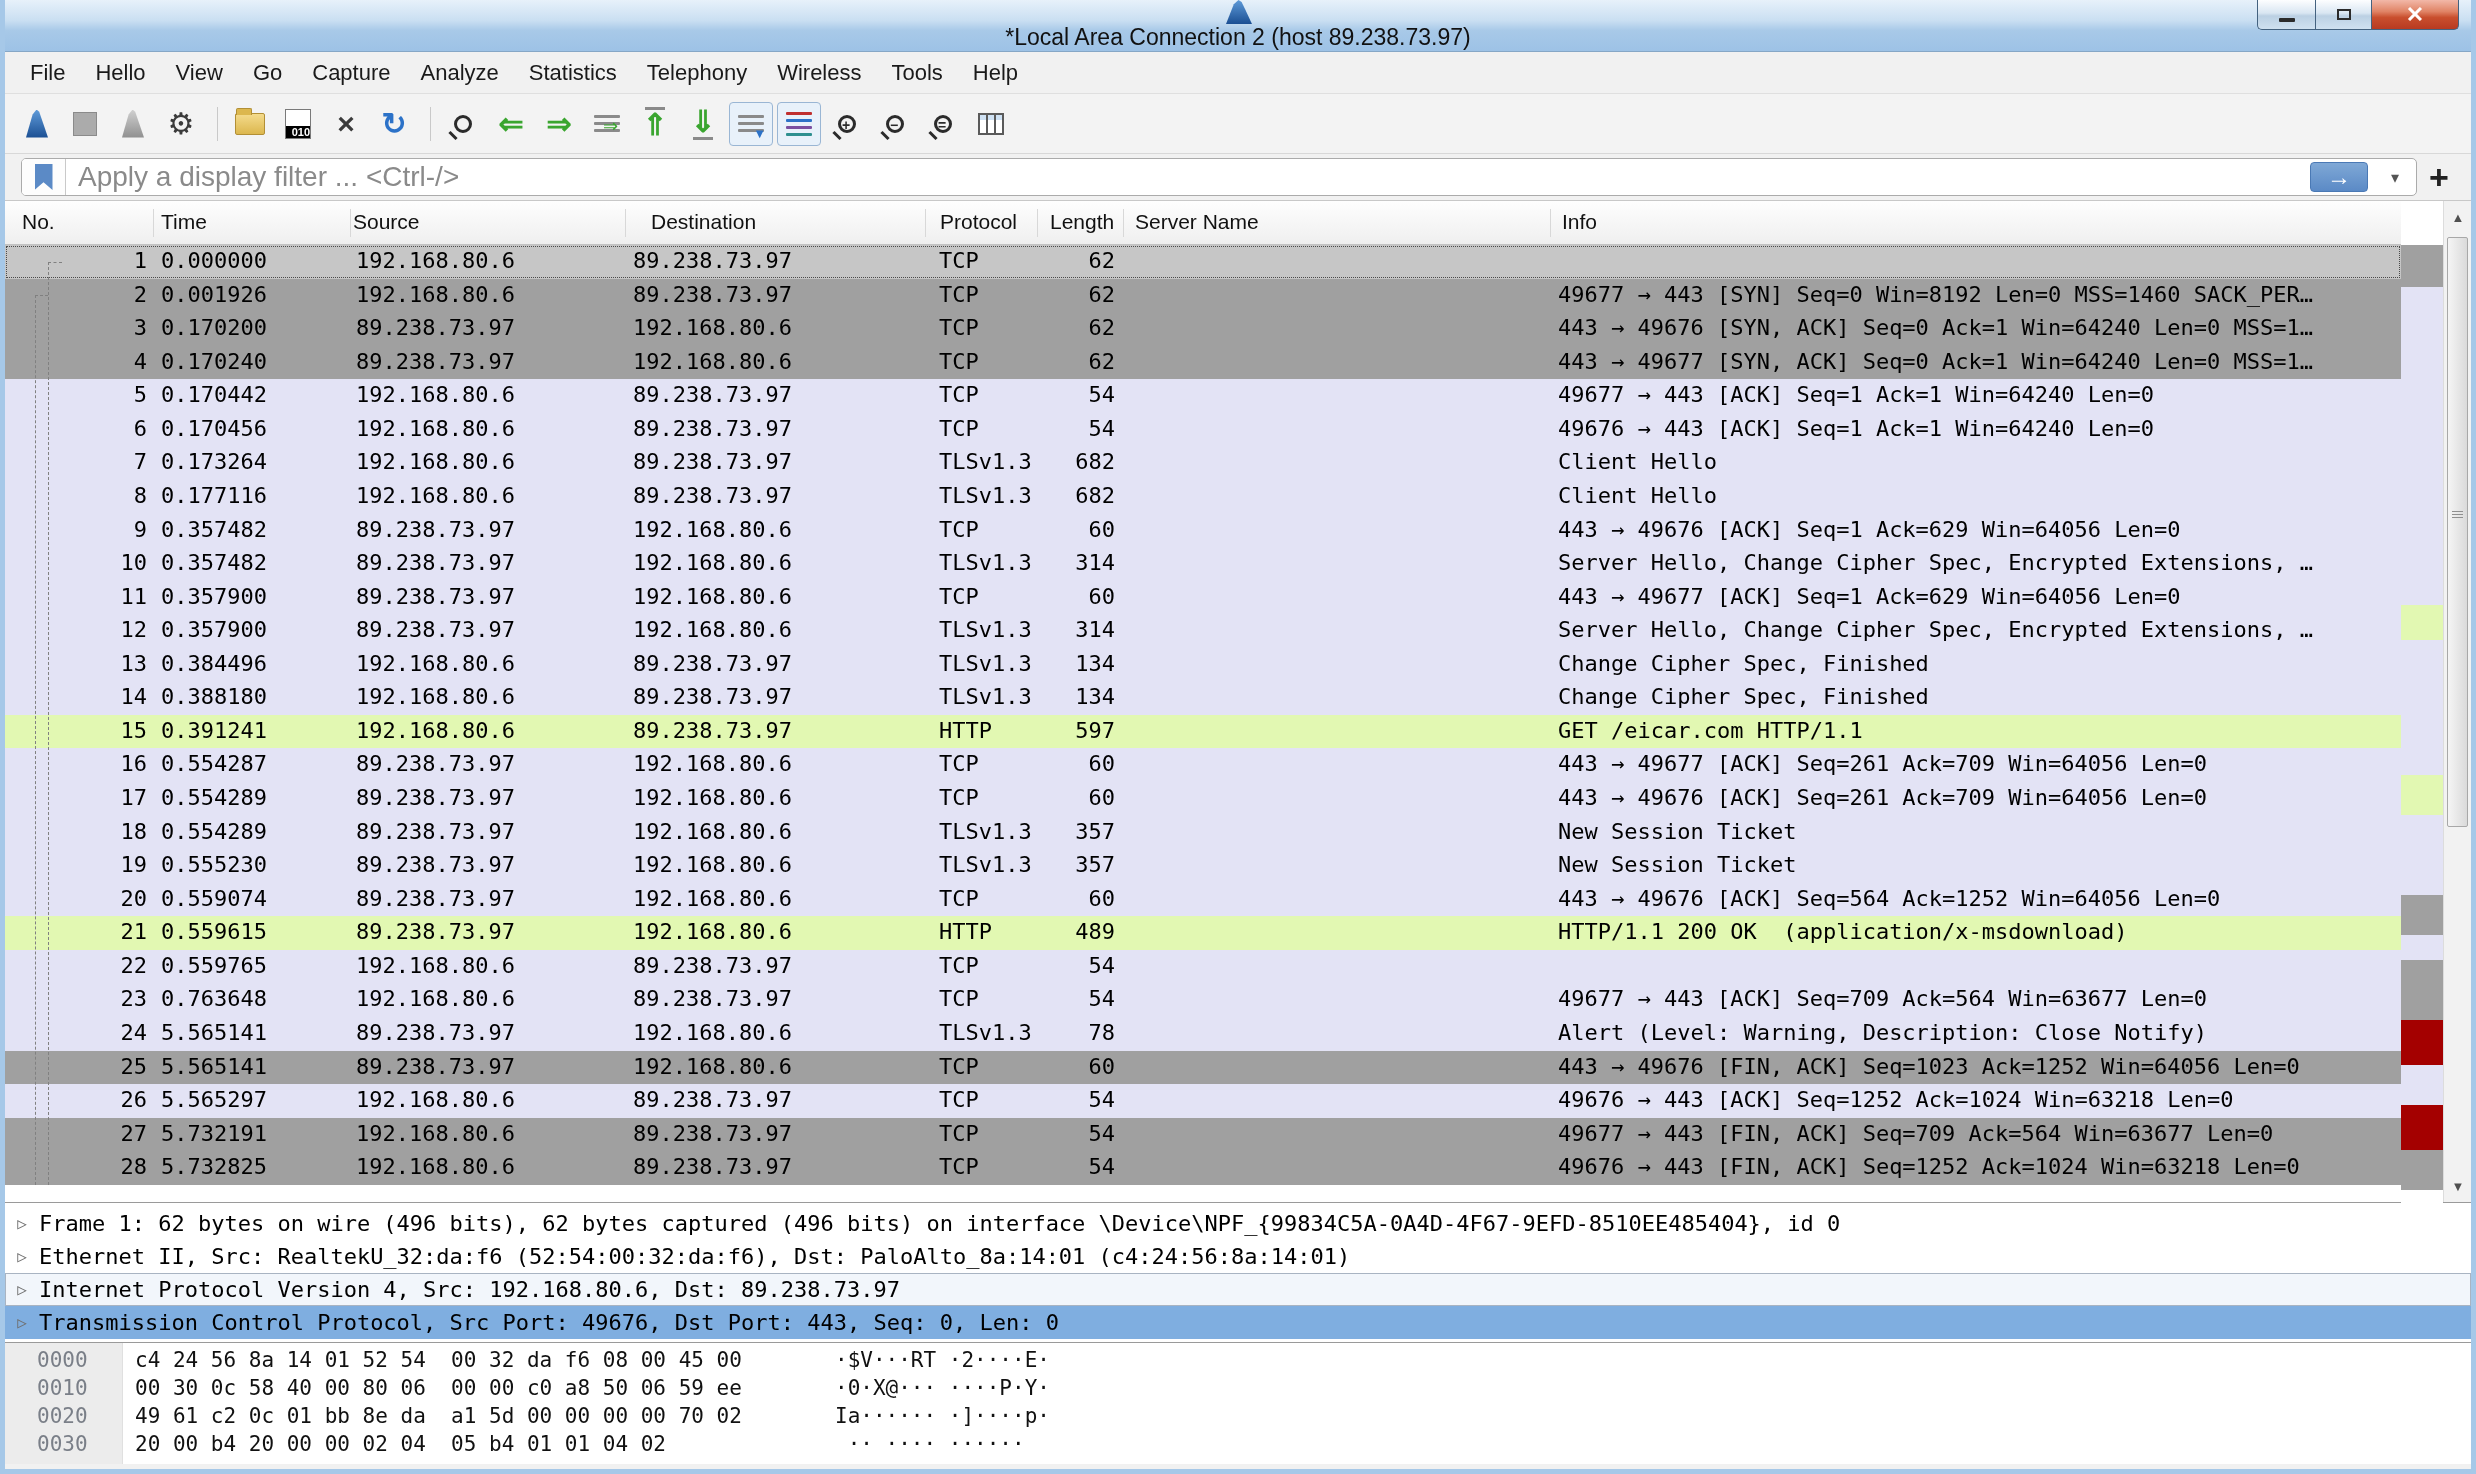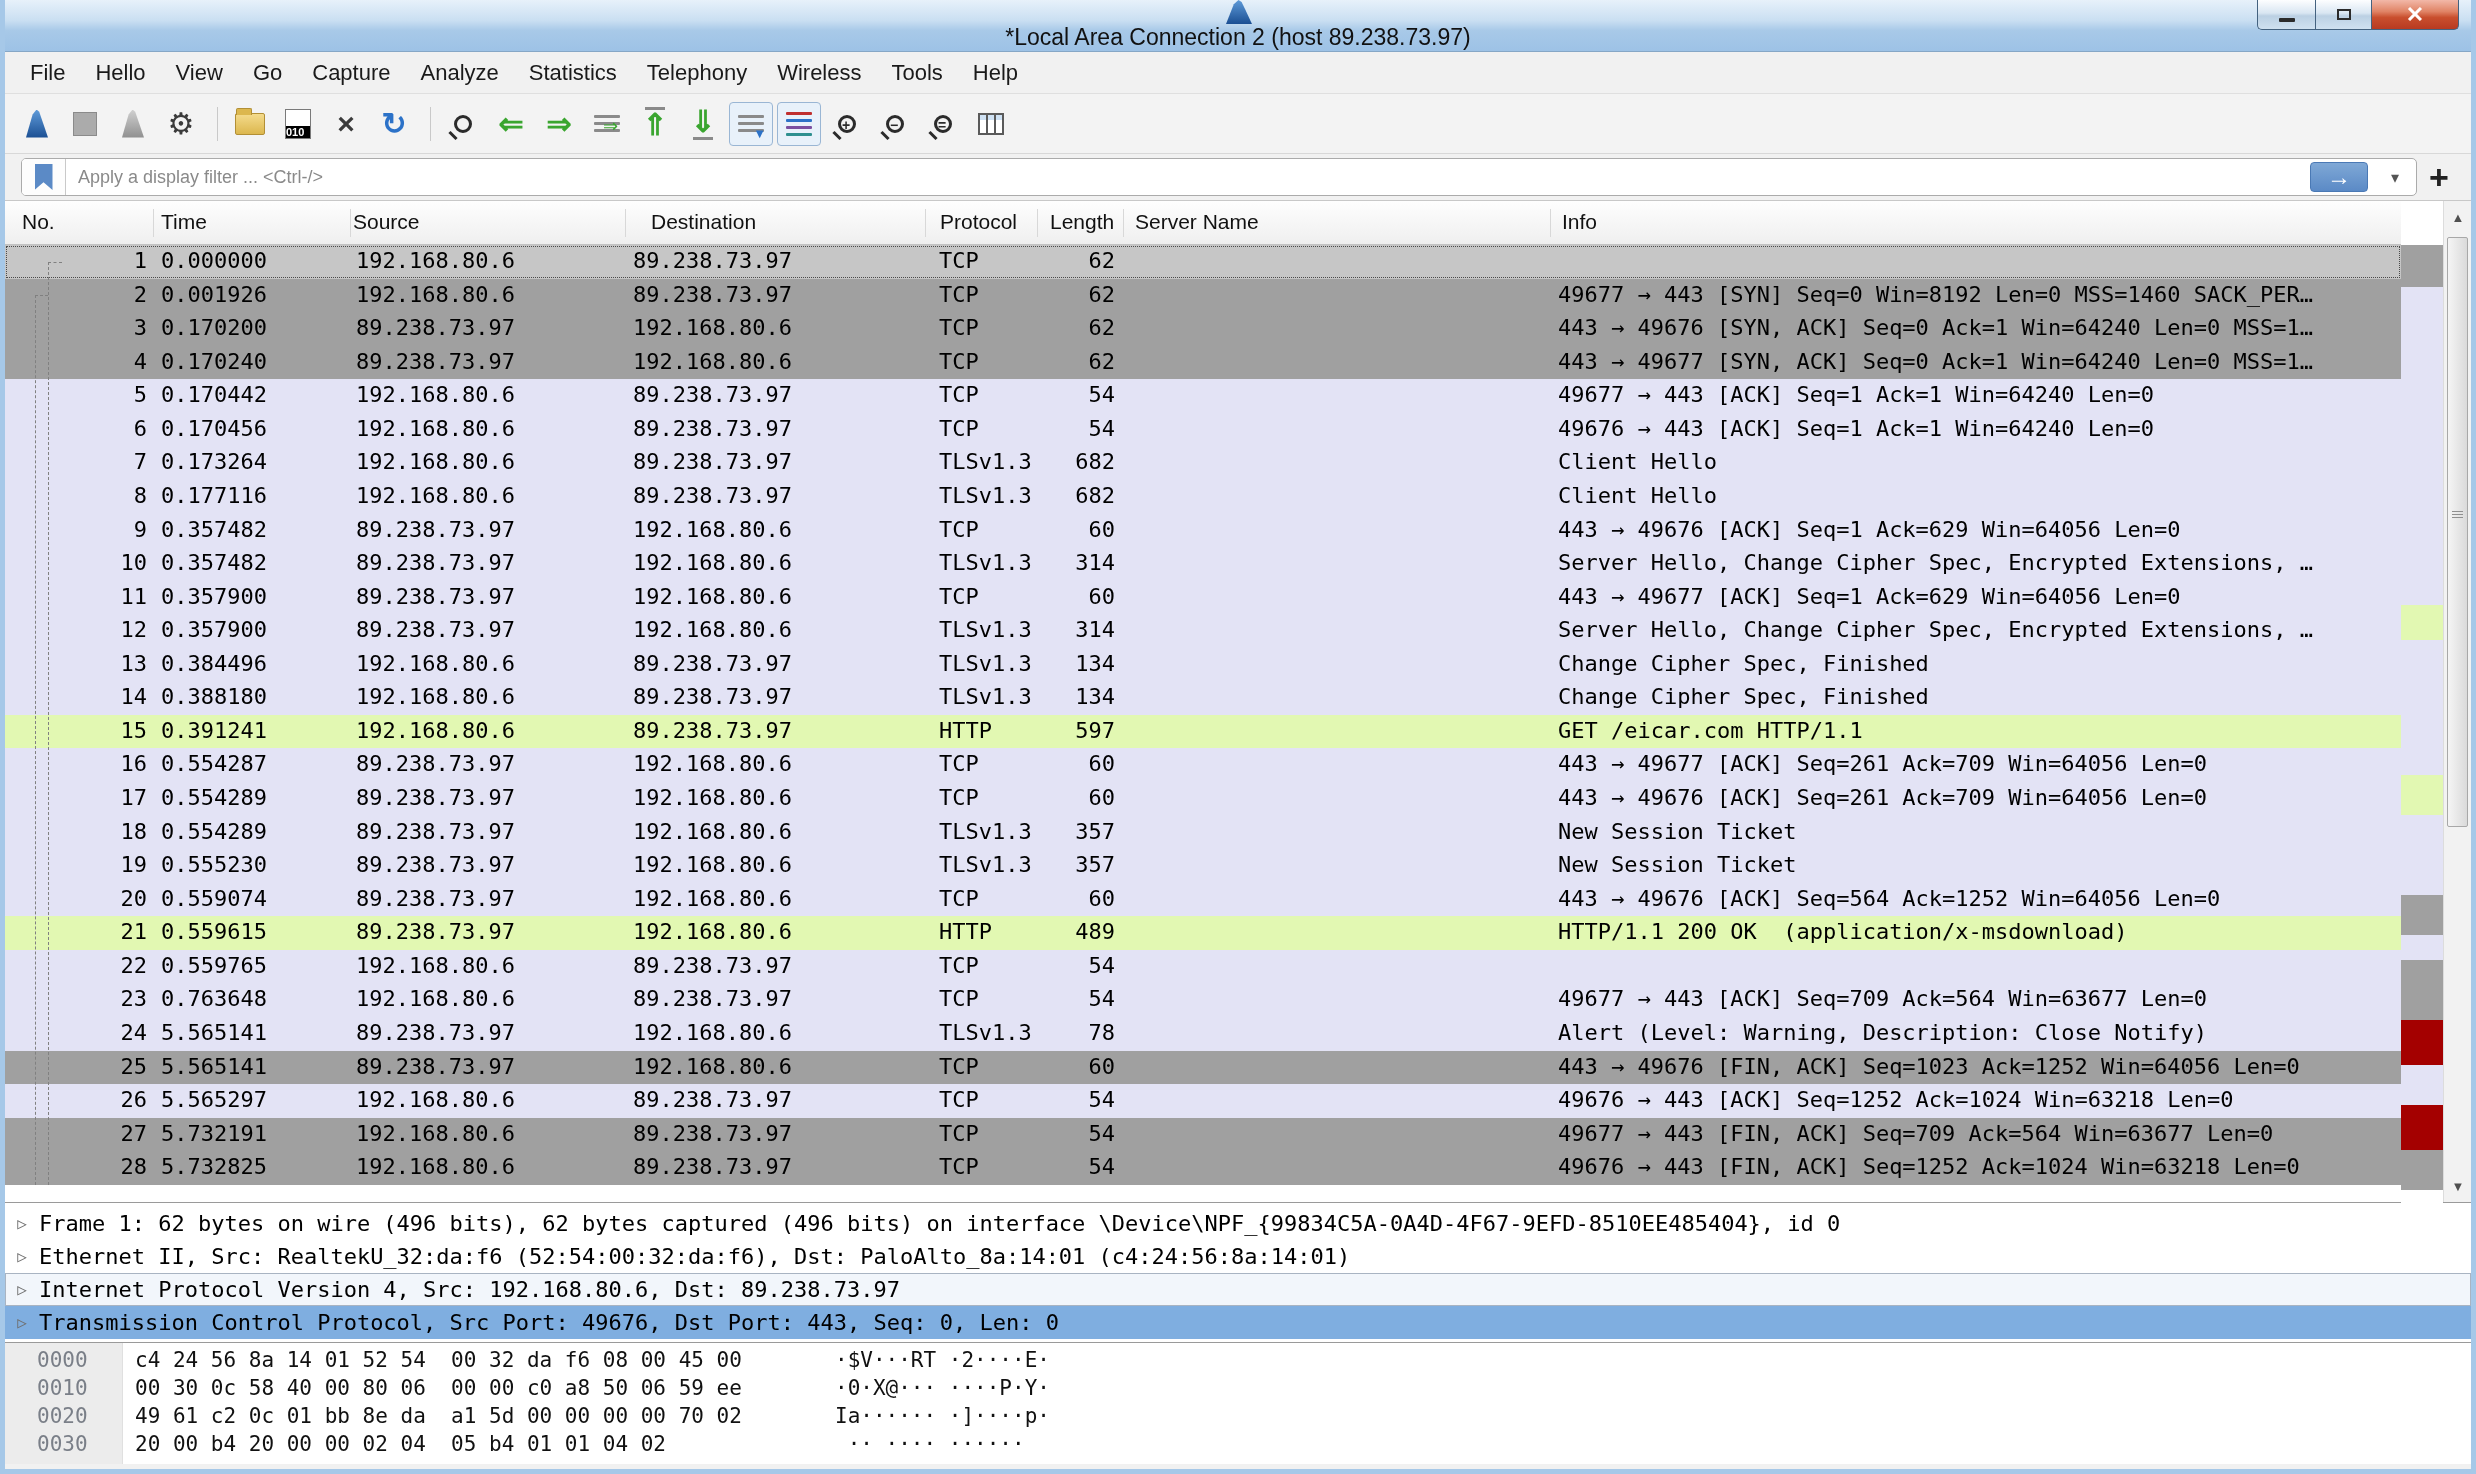--- a/index.html
+++ b/index.html
@@ -31,40 +31,40 @@
   .tb-sep{width:1px;height:34px;background:#C9C9C9;margin:0 10px;}
   .i-fin{width:22px;height:28px;background:linear-gradient(#5E9AD8,#1B4F93);clip-path:polygon(0% 100%,30% 18%,48% 0%,60% 8%,74% 40%,100% 100%);}
   .i-fin.gray{background:linear-gradient(#CFCFCF,#8F8F8F);}
   .i-stop{width:24px;height:24px;background:#ABABAB;border:1px solid #8A8A8A;}
   .i-glyph{font-size:30px;line-height:30px;color:#3B3B3B;}
   .i-glyph.green{color:#3AA52F;font-weight:bold;}
   .i-glyph.blue{color:#2C72C8;font-weight:bold;}
   .i-folder{width:30px;height:22px;background:linear-gradient(#F4DB8C,#DCB74E);border:1px solid #B28F35;border-radius:2px;position:relative;}
   .i-folder:before{content:"";position:absolute;top:-6px;left:0;width:14px;height:6px;background:#DCB74E;border:1px solid #B28F35;border-bottom:none;border-radius:2px 2px 0 0;}
   .i-doc{width:26px;height:30px;background:#fff;border:1px solid #7A7A7A;position:relative;font-size:11px;display:flex;align-items:flex-end;justify-content:center;}
-  .i-doc .band{background:#000000;color:#fff;width:100%;text-align:left;font-weight:bold;margin-top:16px;}
+  .i-doc .band{background:#000000;color:#fff;width:100%;text-align:right;font-weight:bold;margin-top:16px;}
   .i-mag{width:18px;height:18px;border:3px solid #2B2B2B;border-radius:50%;position:relative;}
   .i-mag:after{content:"";position:absolute;width:10px;height:3px;background:#2B2B2B;left:-9px;top:16px;transform:rotate(45deg);}
   .i-mag .sym{position:absolute;top:-1px;left:1px;font-size:14px;font-weight:bold;color:#2B2B2B;}
   .i-lines{width:26px;display:flex;flex-direction:column;gap:4px;}
   .i-lines .l{height:3px;background:#8A8A8A;border-radius:1px;}
   .i-lines .l.red{background:#C03030;} .i-lines .l.blu{background:#2C72C8;}
   .i-lines .l.pur{background:#7A4FA0;} .i-lines .l.tea{background:#2E8F8F;}
   .arrowbar{display:flex;flex-direction:column;align-items:center;}
   .arrowbar .bar{width:20px;height:3px;background:#8A8A8A;}
   .i-cols{width:26px;height:22px;border:2px solid #5A5A5A;display:flex;}
   .i-cols .c{flex:1;border-right:2px solid #5A5A5A;background:linear-gradient(#CFE2F4 30%,#fff 30%);}
   .i-cols .c:last-child{border-right:none;}
   .dn{position:absolute;bottom:4px;right:6px;color:#2C72C8;font-size:13px;}
   
   .filterbar{height:47px;background:#F1F1F1;border-bottom:1px solid #C8C8C8;display:flex;align-items:center;padding:0 10px 0 16px;}
   .filter-field{flex:1;height:38px;background:#fff;border:1px solid #ABABAB;border-radius:5px;display:flex;align-items:center;overflow:hidden;}
   .fbookmark{width:44px;height:100%;border-right:1px solid #C9C9C9;display:flex;align-items:center;justify-content:center;background:#FDFDFD;}
   .fbookmark .bm{width:18px;height:26px;background:#5B8AC6;clip-path:polygon(0 0,100% 0,100% 100%,50% 70%,0 100%);}
-  .fplaceholder{flex:1;font-size:18px;color:#8A8A8A;padding-left:12px;white-space:nowrap;}
+  .fplaceholder{flex:1;font-size:28px;color:#8A8A8A;padding-left:12px;white-space:nowrap;}
   .fapply{width:58px;height:30px;background:linear-gradient(#7FA8D6,#5B8AC6);border:1px solid #4A79B5;border-radius:4px;
           display:flex;align-items:center;justify-content:center;color:#fff;font-size:24px;font-weight:bold;margin-right:10px;}
   .fcaret{width:34px;color:#555;font-size:16px;text-align:center;margin-right:4px;}
   .fadd{width:44px;text-align:center;font-size:34px;color:#222;font-weight:bold;}
   
   .list{height:1002px;background:#fff;border-bottom:1px solid #9A9A9A;display:flex;position:relative;}
   .list-main{width:2396px;position:relative;}
   .lheader{height:44px;background:linear-gradient(#FEFEFE,#EFEFEF);border-bottom:1px solid #C2C2C2;position:relative;font-size:21px;color:#111;}
   .hlabel{position:absolute;top:9px;white-space:nowrap;}
   .hsep{position:absolute;top:8px;width:1px;height:28px;background:#D8D8D8;}

